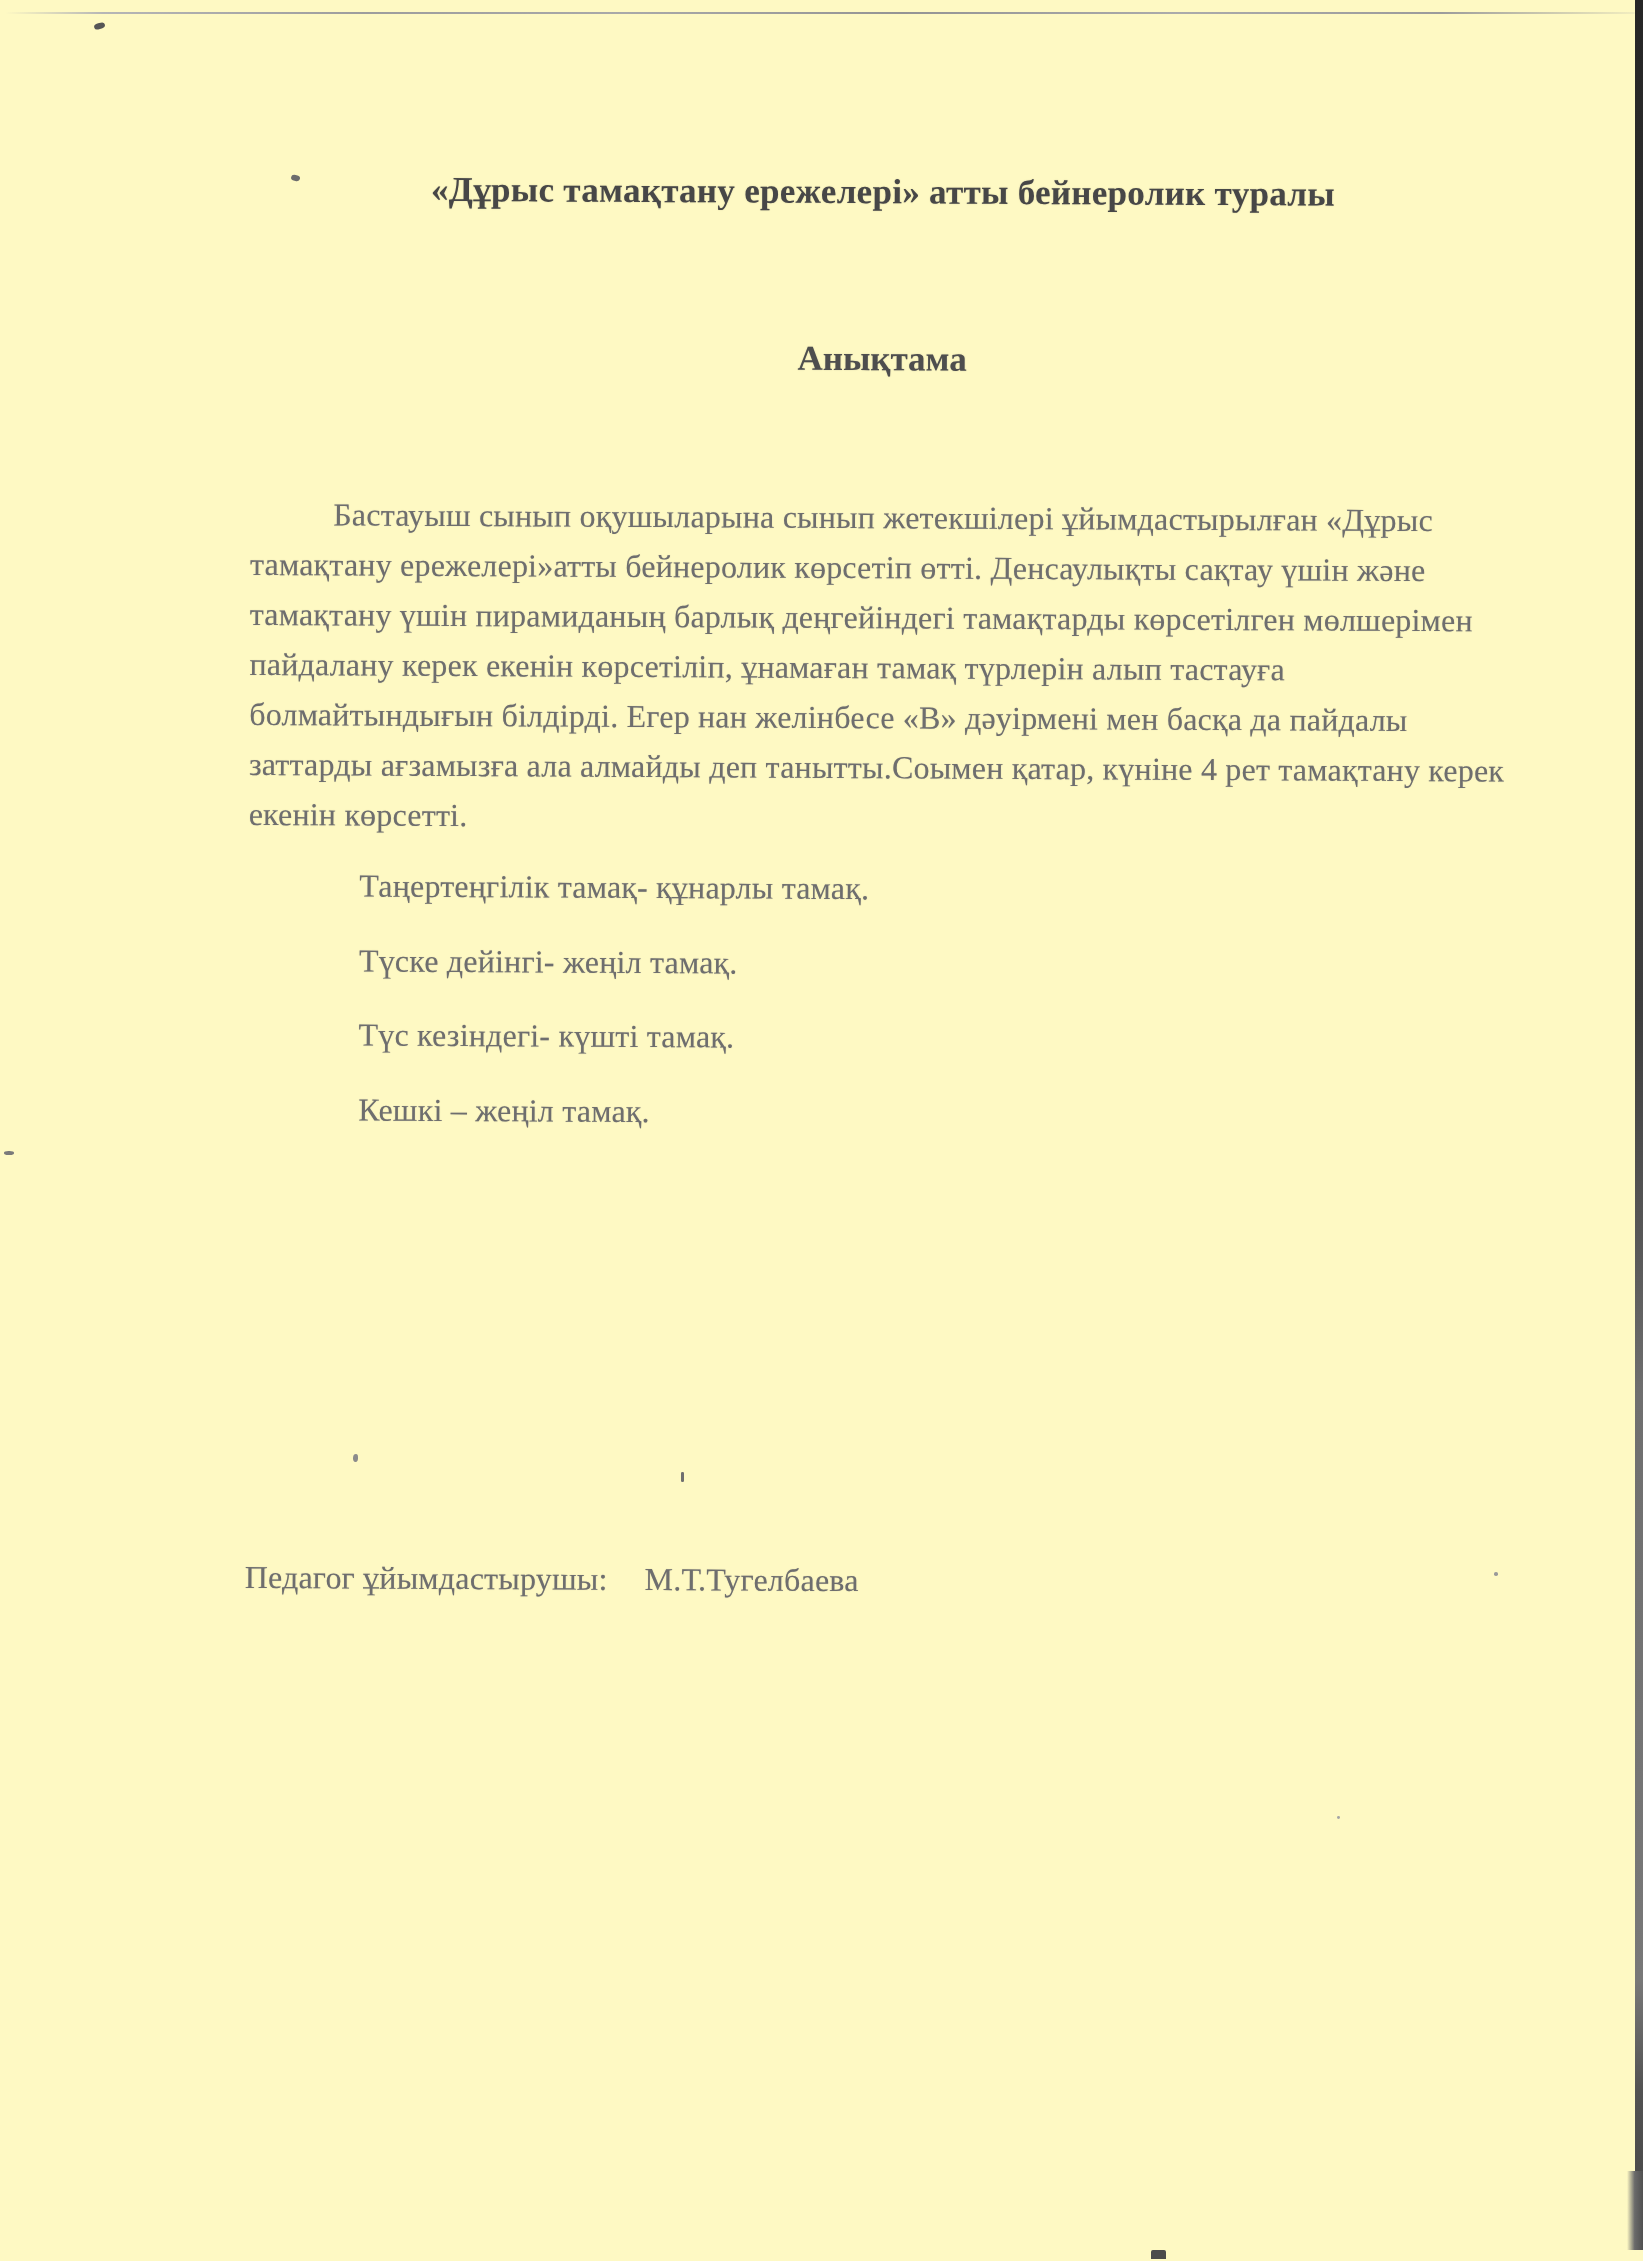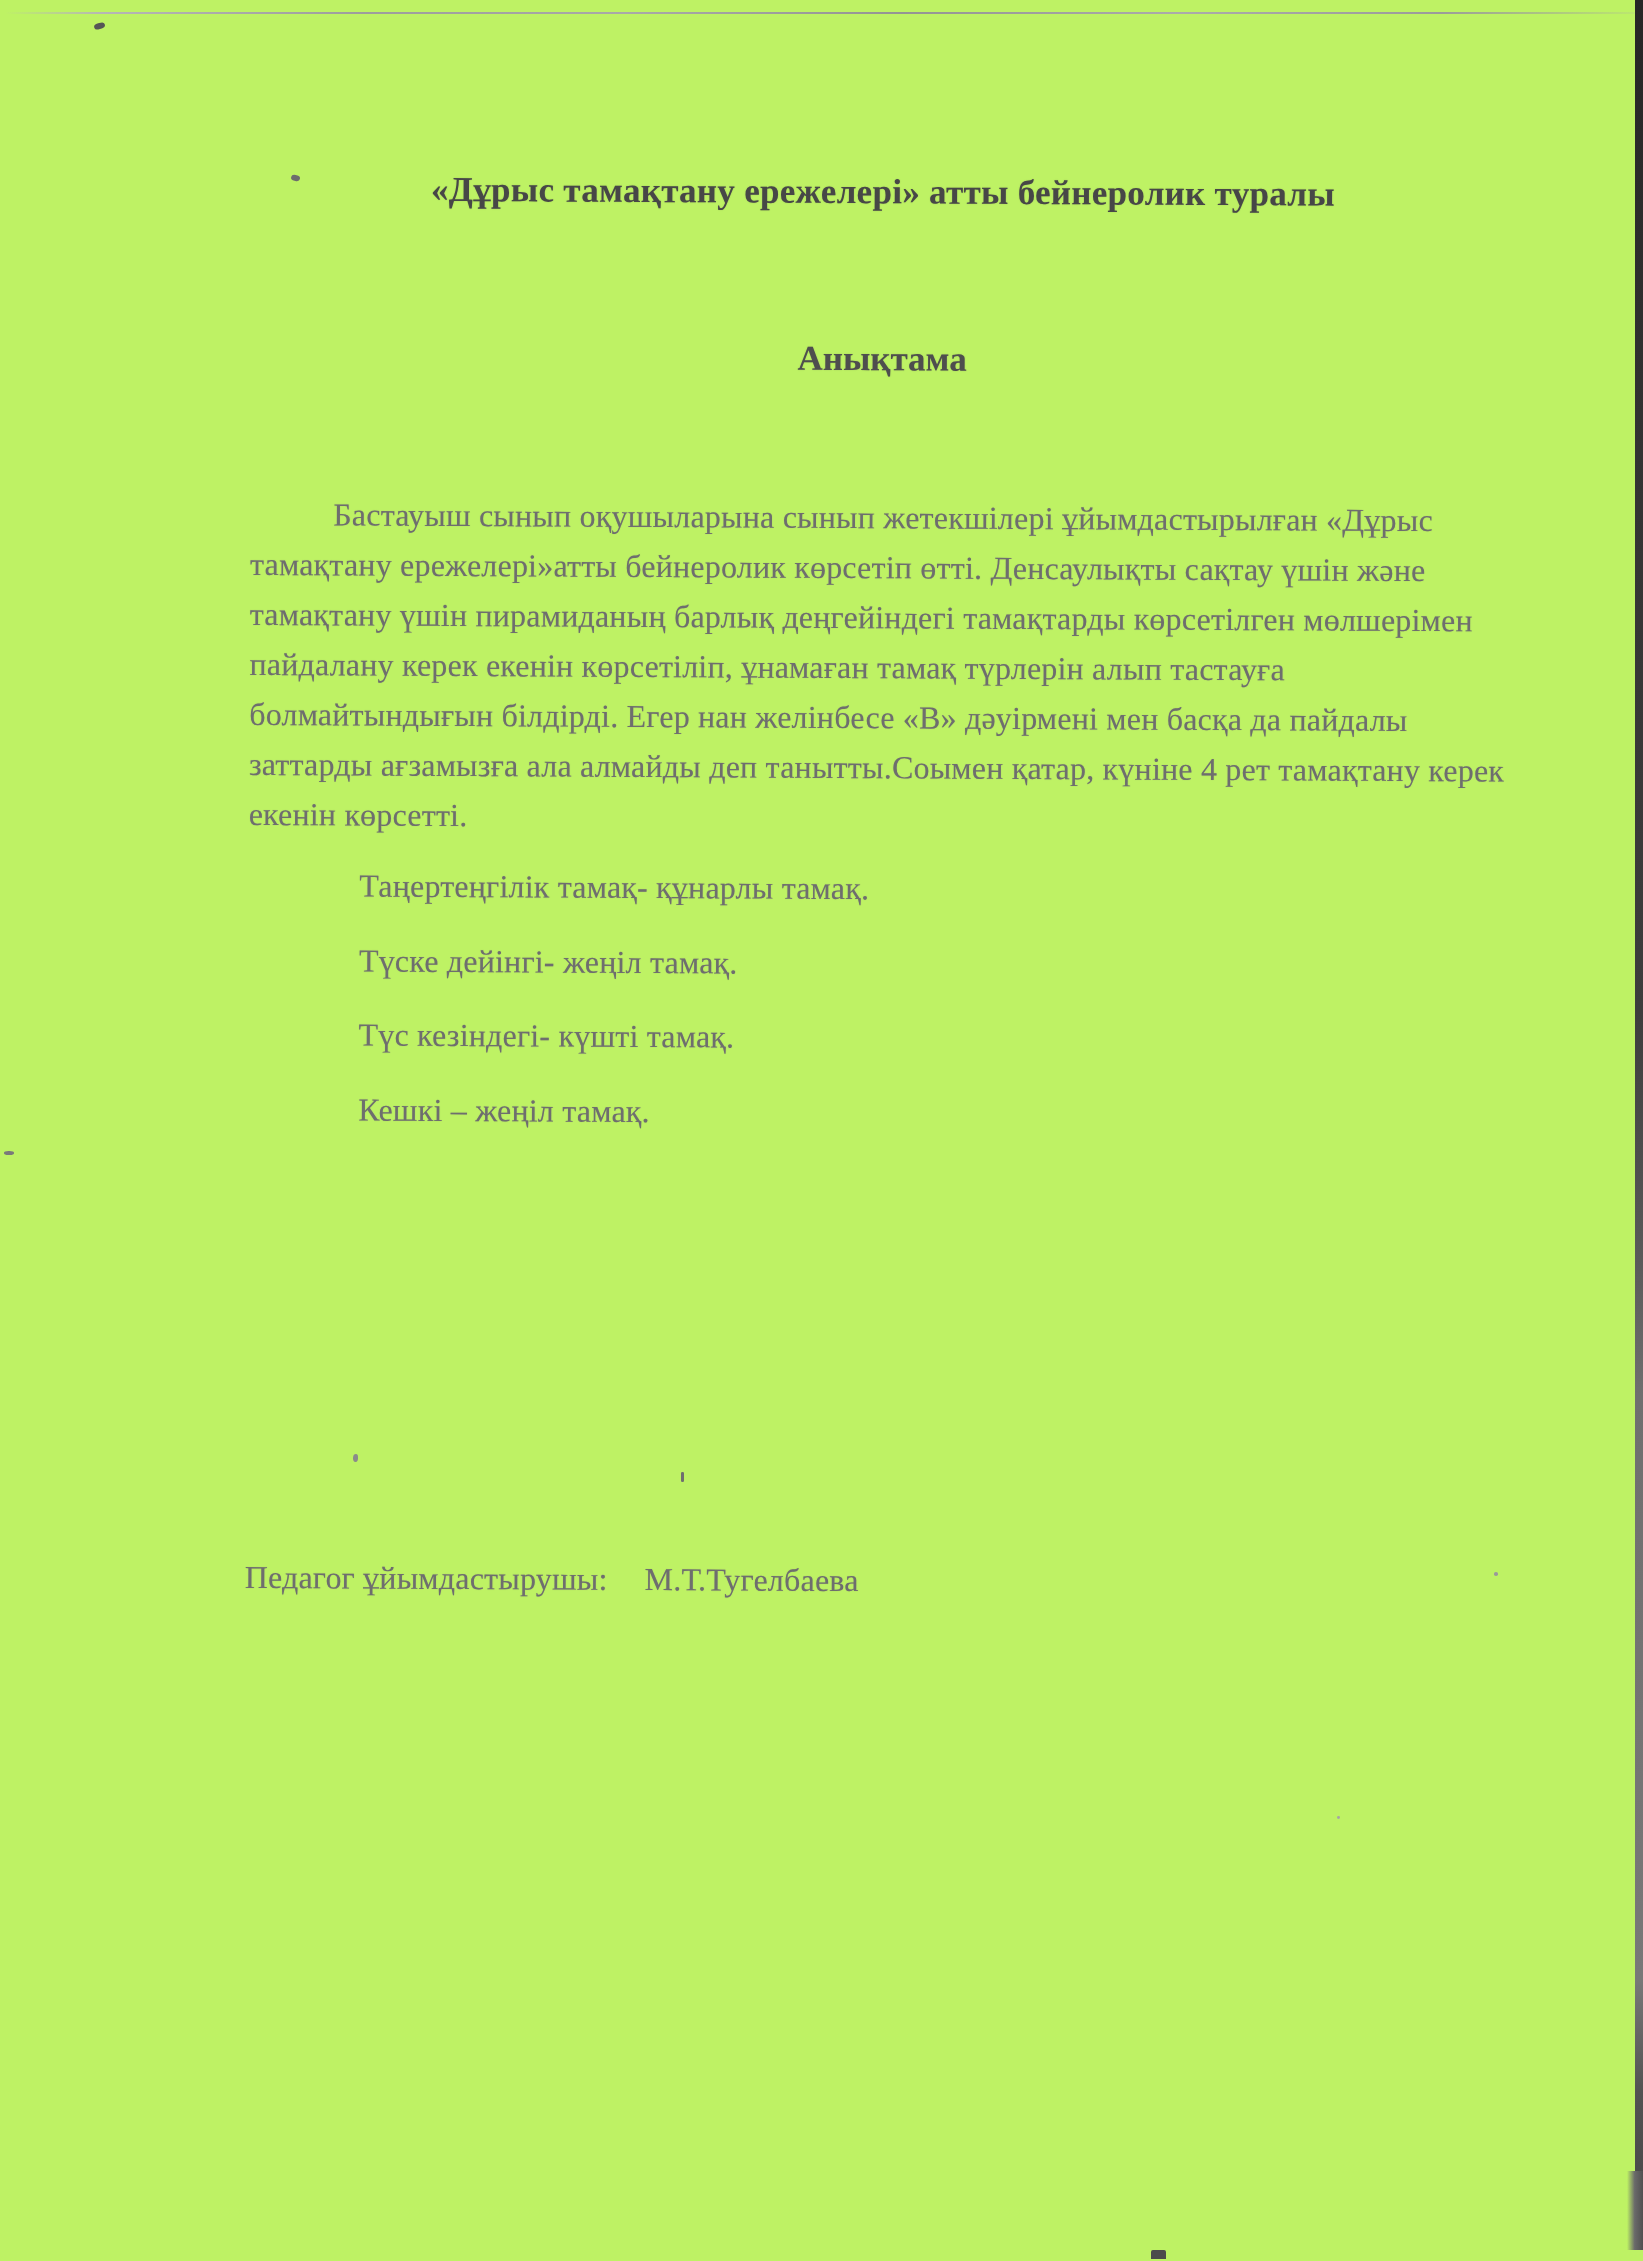--- a/index.html
+++ b/index.html
@@ -5,21 +5,21 @@
   html, body { margin: 0; padding: 0; }
   body {
     width: 1644px; height: 2261px;
     background: #ffffff;
     overflow: hidden;
     font-family: "Liberation Serif", "DejaVu Serif", serif;
   }
   .page {
     position: relative;
     width: 1644px; height: 2261px;
-    background: #bef264;
+    background: #fef9c3;
   }
 
   
   .top-scan-line {
     position: absolute; top: 11.6px; left: 5.2px; width: 1630px; height: 2.6px;
     background: linear-gradient(to right,
       rgba(170,170,170,0) 0%, #b6b6b6 6%, #9d9d9d 22%, #a9a9a9 38%,
       #949494 55%, #ababab 72%, #9b9b9b 88%, rgba(170,170,170,.15) 100%);
     border-radius: 1.3px;
   }

